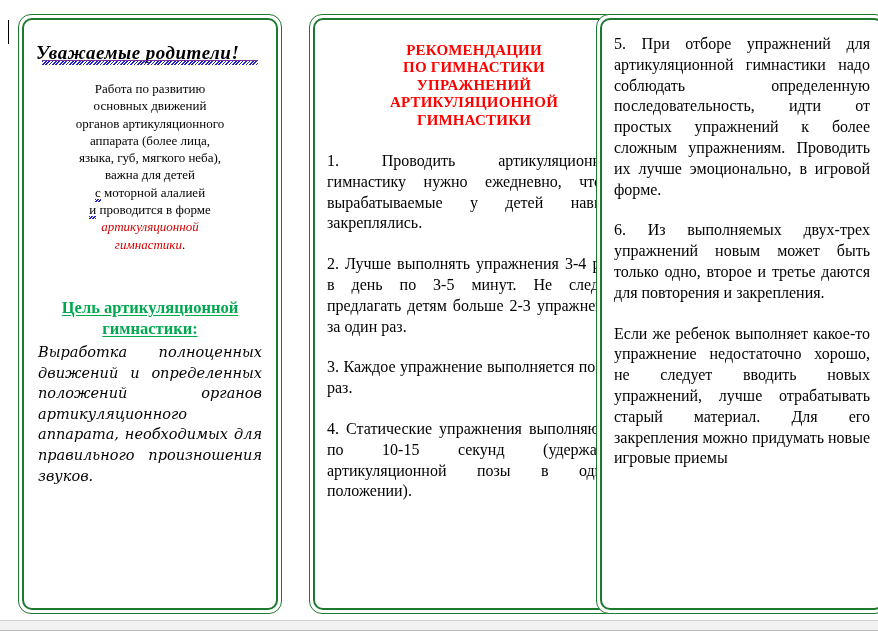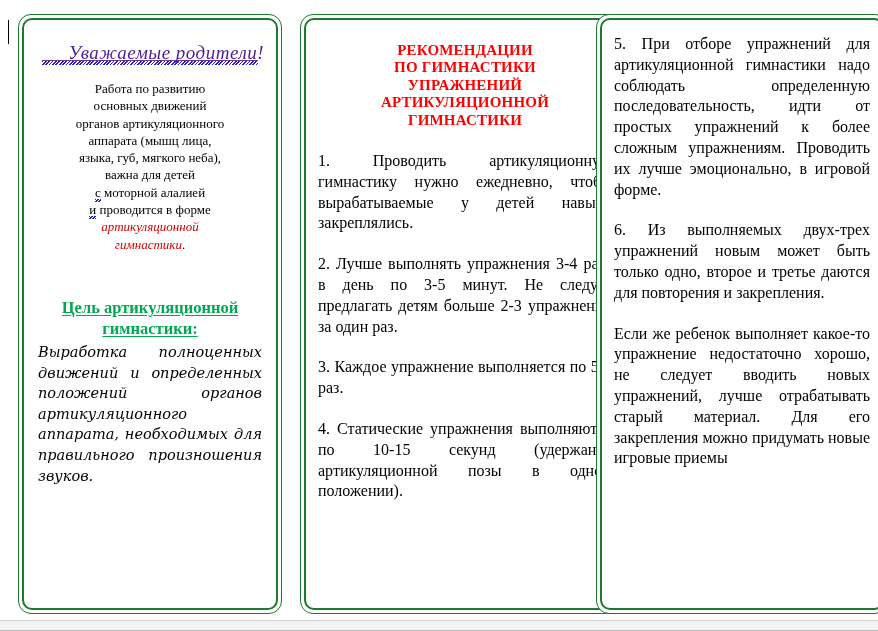--- a/index.html
+++ b/index.html
@@ -65,28 +65,28 @@
     right: 3px;
     bottom: 3px;
     border: 2px solid #1b7a2e;
     border-radius: 10px;
     box-sizing: border-box;
     padding: 10px 12px 10px 12px;
     overflow: hidden;
   }
 
   #panel-1 { left: 18px;  width: 264px; }
-  #panel-2 { left: 300px; width: 330px; }
+  #panel-2 { left: 309px; width: 330px; }
   #panel-3 { left: 596px; width: 292px; }
 
   
   .title-parents {
-    text-align: right;
-    color: #4c1d95;
-    font-weight: normal;
+    text-align: left;
+    color: #000000;
+    font-weight: bold;
     font-style: italic;
     font-size: 19px;
     letter-spacing: 0.5px;
     margin: 12px 0 0 0;
     position: relative;
     display: block;
   }
   .title-parents .wavy {
     position: absolute;
     left: 6px;
@@ -189,21 +189,21 @@
       <div class="title-parents">
         <span>Уважаемые родители!</span>
         <span class="flatline"></span>
         <span class="wavy"></span>
       </div>
 
       <div class="lead">
         <span>Работа по развитию</span><br>
         <span>основных движений</span><br>
         <span>органов артикуляционного</span><br>
-        <span>аппарата (мышц лица,</span><br>
+        <span>аппарата (более лица,</span><br>
         <span>языка, губ, мягкого неба),</span><br>
         <span>важна для детей</span><br>
         <span class="sq">с</span><span> моторной алалией</span><br>
         <span class="sq">и</span><span> проводится в форме</span><br>
         <span class="red-italic">артикуляционной</span><br>
         <span class="red-italic">гимнастики</span><span>.</span>
       </div>
 
       <div class="goal-title">
         <span>Цель артикуляционной</span><br>

